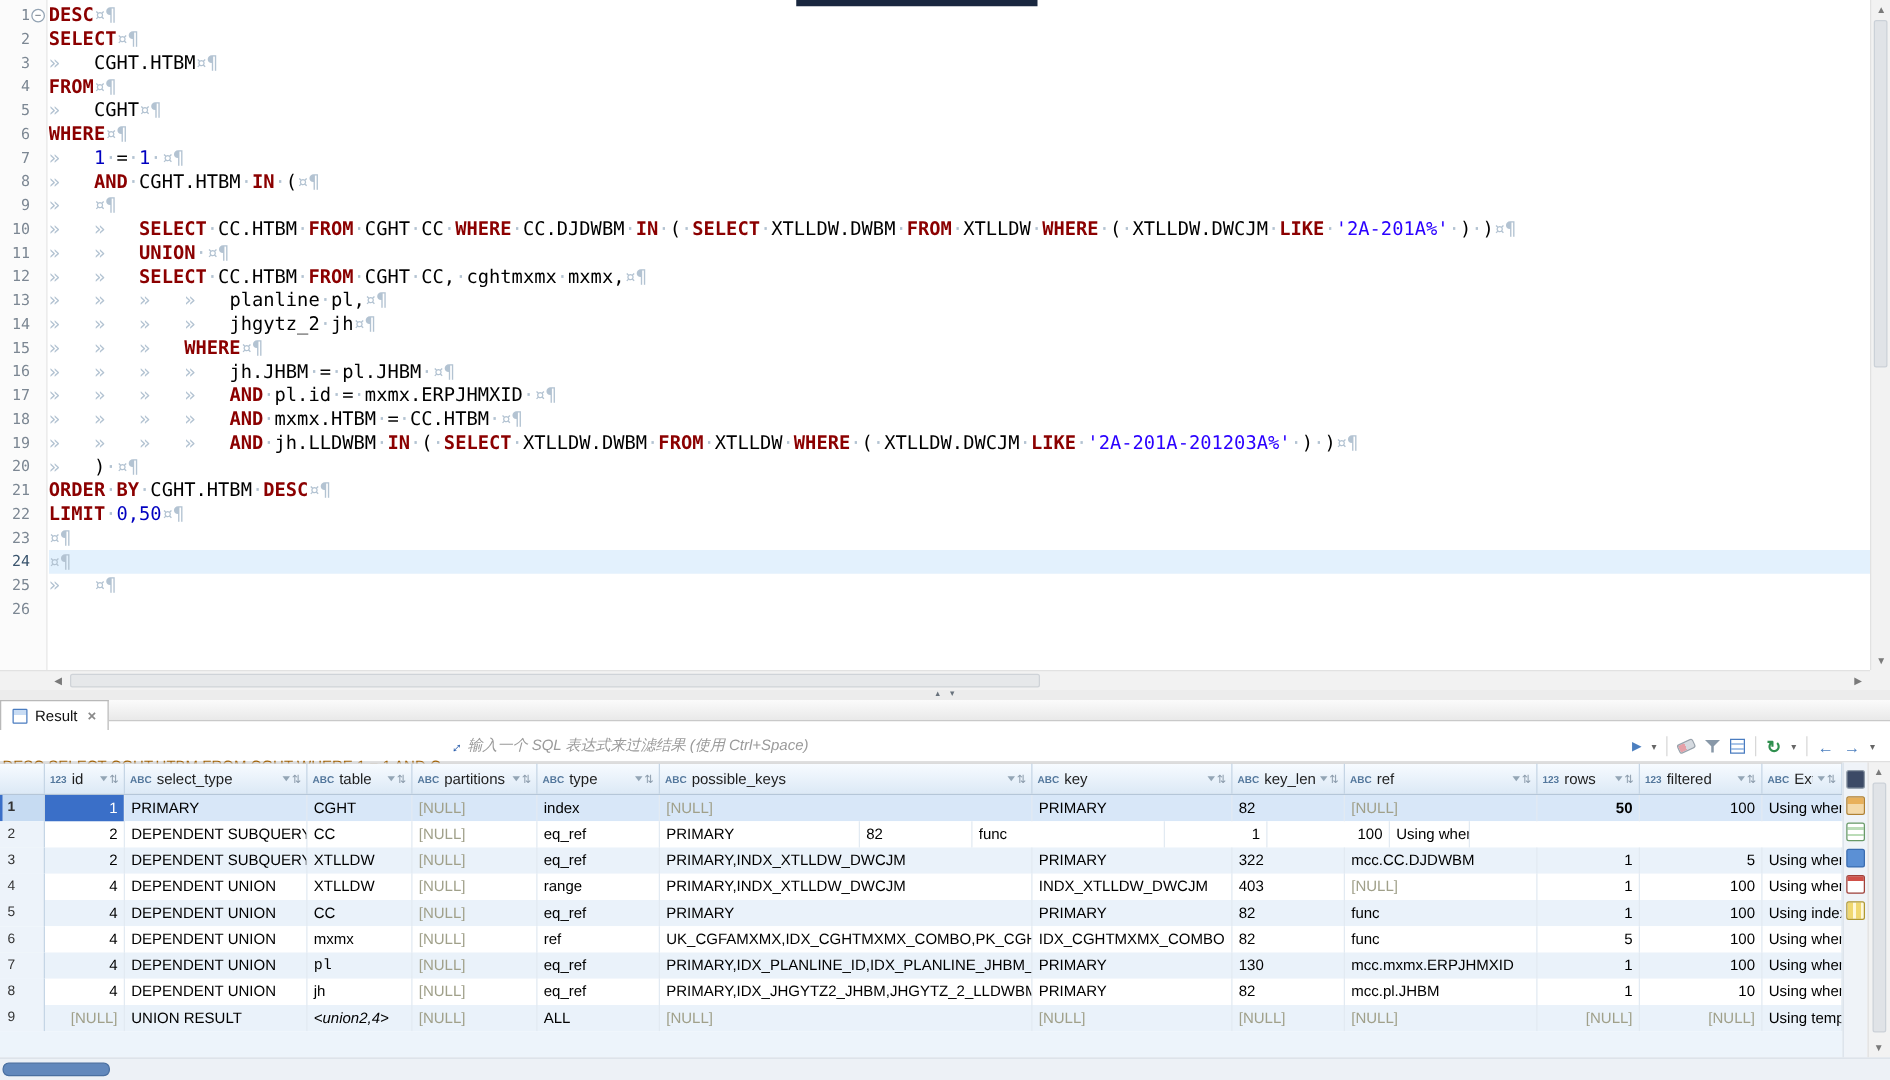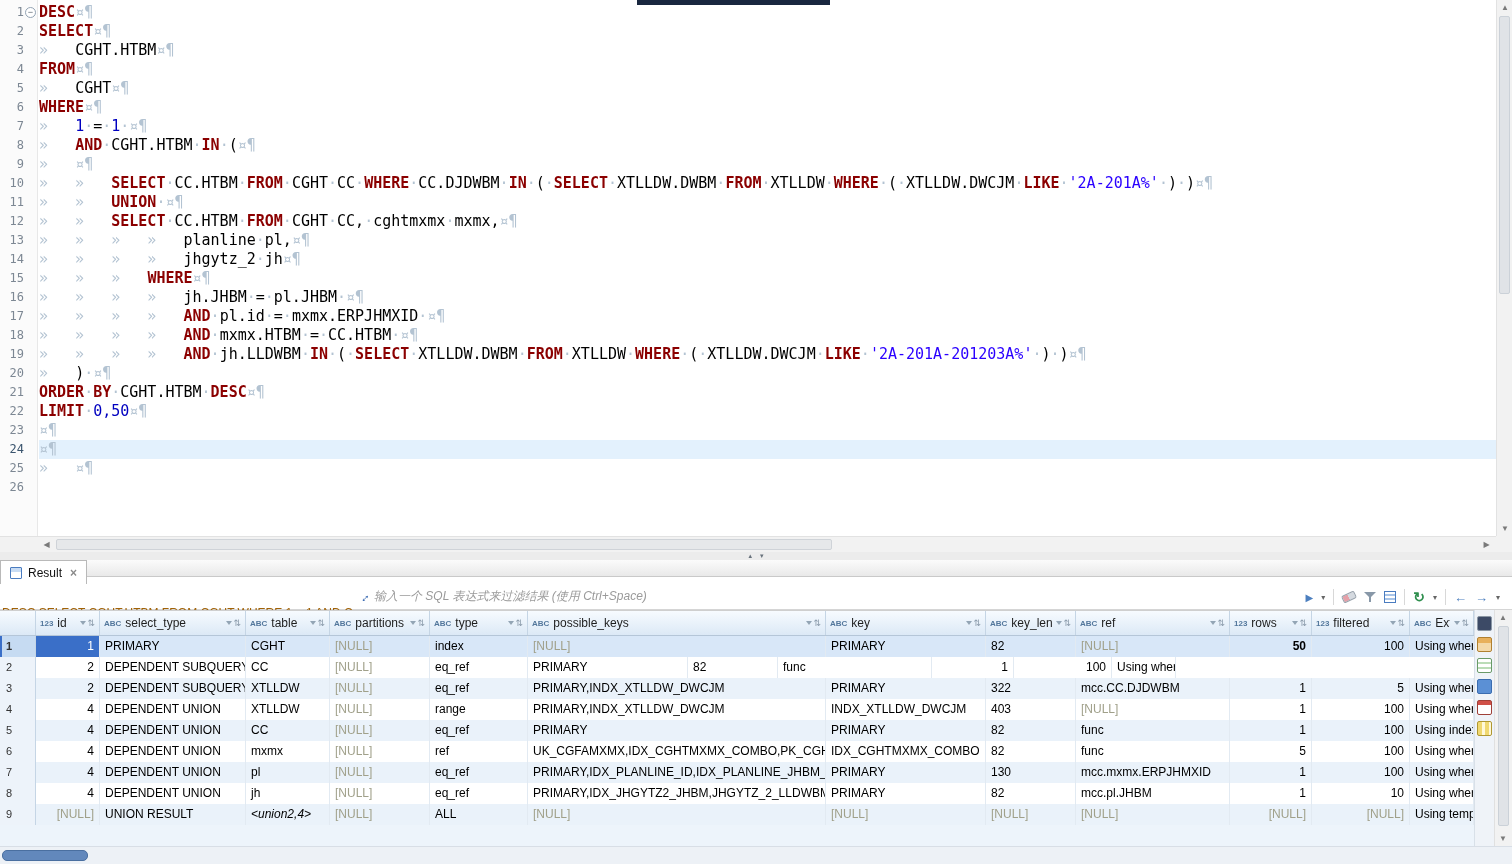--- a/index.html
+++ b/index.html
@@ -368,21 +368,21 @@
         <div class="g-cell" style="width: 90px;">82</div>
         <div class="g-cell" style="width: 154px;">func</div>
         <div class="g-cell num" style="width: 82px;">5</div>
         <div class="g-cell num" style="width: 98px;">100</div>
         <div class="g-cell" style="width: 64px;">Using where</div>
       </div>
       <div class="g-row odd">
         <div class="g-rn">7</div>
         <div class="g-cell num" style="width: 64px;">4</div>
         <div class="g-cell" style="width: 146px;">DEPENDENT UNION</div>
-        <div class="g-cell" style="width: 84px;">pl</div>
+        <div class="g-cell" style="width: 84px; font-family: Liberation Mono, monospace;">pl</div>
         <div class="g-cell null" style="width: 100px;">[NULL]</div>
         <div class="g-cell" style="width: 98px;">eq_ref</div>
         <div class="g-cell" style="width: 298px;">PRIMARY,IDX_PLANLINE_ID,IDX_PLANLINE_JHBM_WLBM</div>
         <div class="g-cell" style="width: 160px;">PRIMARY</div>
         <div class="g-cell" style="width: 90px;">130</div>
         <div class="g-cell" style="width: 154px;">mcc.mxmx.ERPJHMXID</div>
         <div class="g-cell num" style="width: 82px;">1</div>
         <div class="g-cell num" style="width: 98px;">100</div>
         <div class="g-cell" style="width: 64px;">Using where</div>
       </div>

